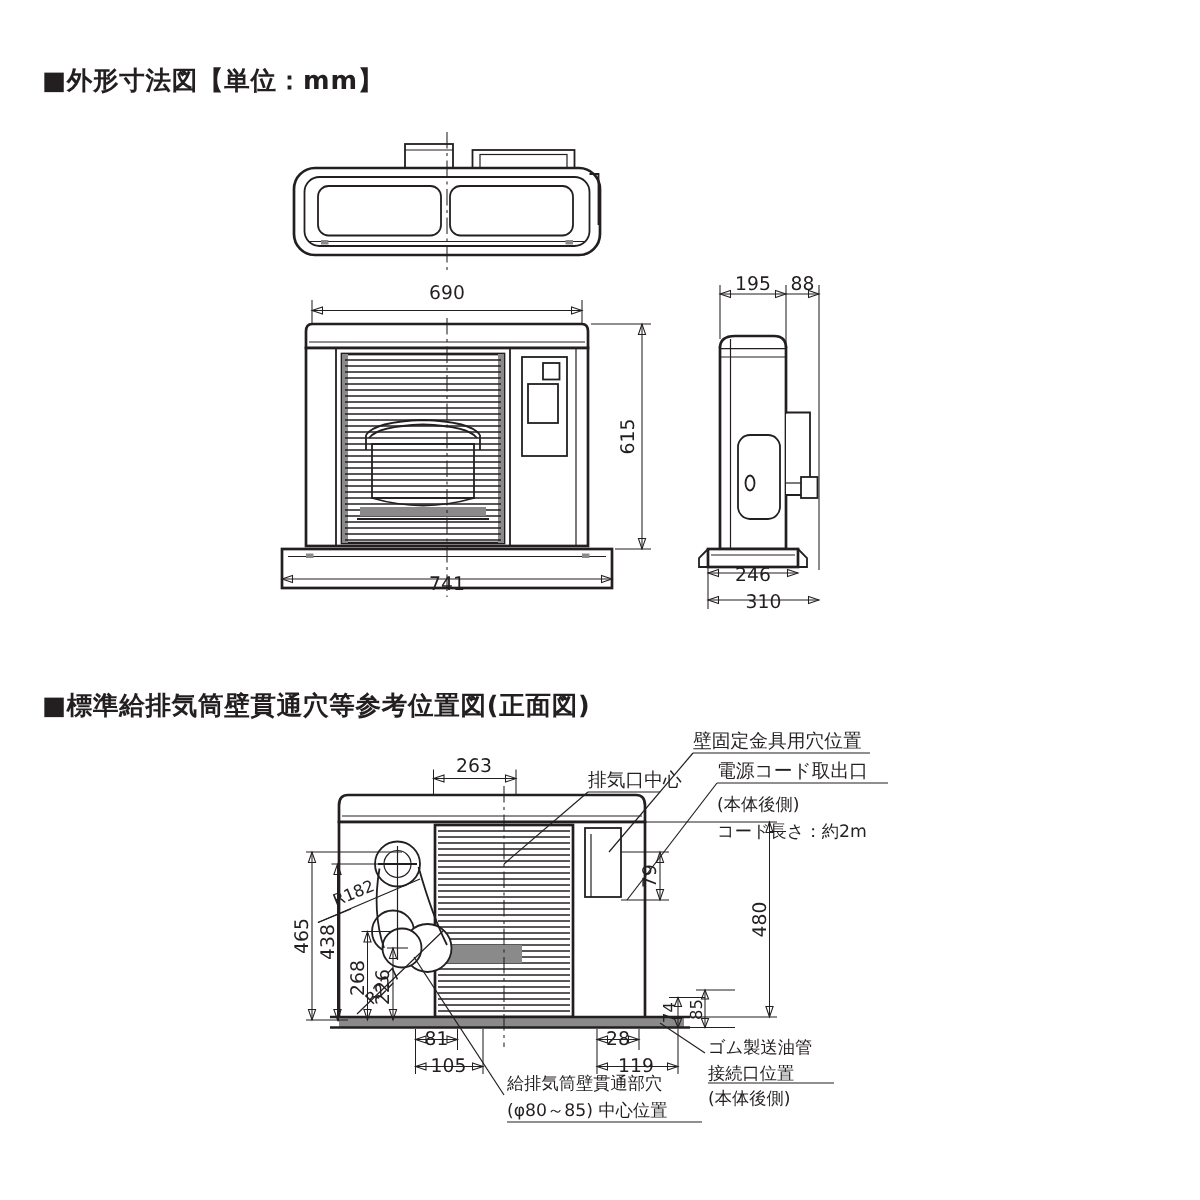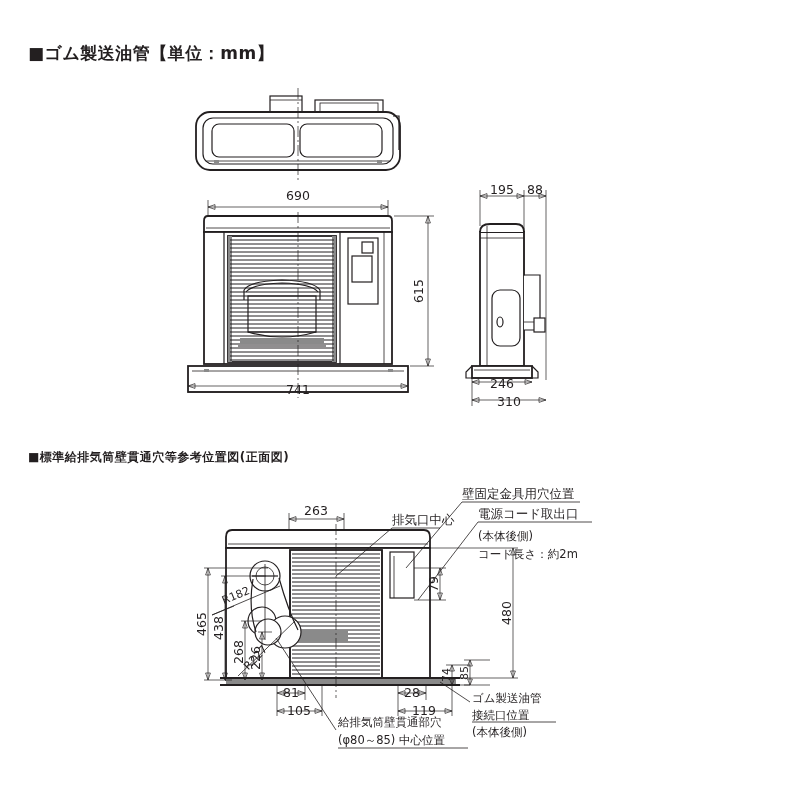--- a/index.html
+++ b/index.html
@@ -12,21 +12,21 @@
 
   
   .heading{
     position:absolute;
     font-weight:bold;
     letter-spacing:0.5px;
     white-space:nowrap;
     color:#231f20;
   }
   #heading-1{left:28px;top:42px;font-size:17px;}
-  #heading-2{left:28px;top:449px;font-size:12px;}
+  #heading-2{left:28px;top:459px;font-size:17px;}
 
   
   svg{position:absolute;left:0;top:0;overflow:visible;}
   .ln{stroke:#231f20;fill:none;}
   .thin{stroke-width:0.8;}
   .med{stroke-width:1.2;}
   .thick{stroke-width:1.8;}
   .dim{stroke:#231f20;stroke-width:0.7;fill:none;}
   .center{stroke:#231f20;stroke-width:0.7;fill:none;stroke-dasharray:11 3 2 3;}
   .lead{stroke:#231f20;stroke-width:0.8;fill:none;}
@@ -45,21 +45,21 @@
     font-family:"DejaVu Sans","Liberation Sans",sans-serif;
     font-size:12.5px;fill:#231f20;
   }
   .anntxt-sm{font-size:11.5px;}
 </style>
 </head>
 <body>
 
 <div class="page">
 
-  <div class="heading" id="heading-1">■ゴム製送油管【単位：mm】</div>
+  <div class="heading" id="heading-1">■外形寸法図【単位：mm】</div>
 
   <svg width="800" height="420" viewBox="0 0 800 420" style="top:0px;">
 
     <g>
 
       <rect class="ln med fillwhite" x="270" y="96" width="32" height="22"></rect>
       <line class="ln thin" x1="270" y1="100" x2="302" y2="100"></line>
 
       <rect class="ln med fillwhite" x="315" y="100" width="68" height="16"></rect>
       <rect class="ln thin fillwhite" x="320" y="103" width="58" height="9"></rect>

